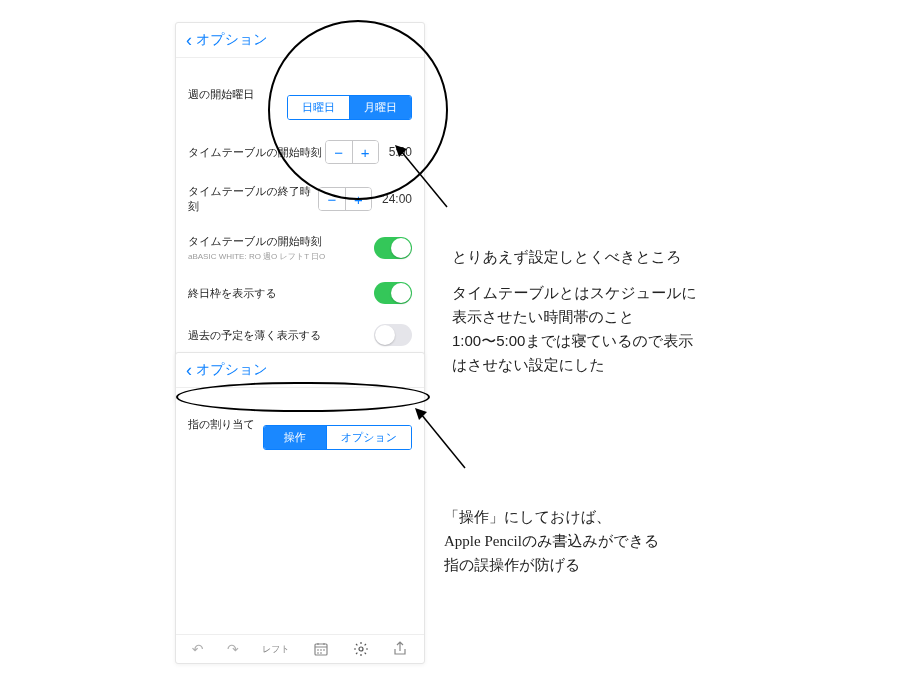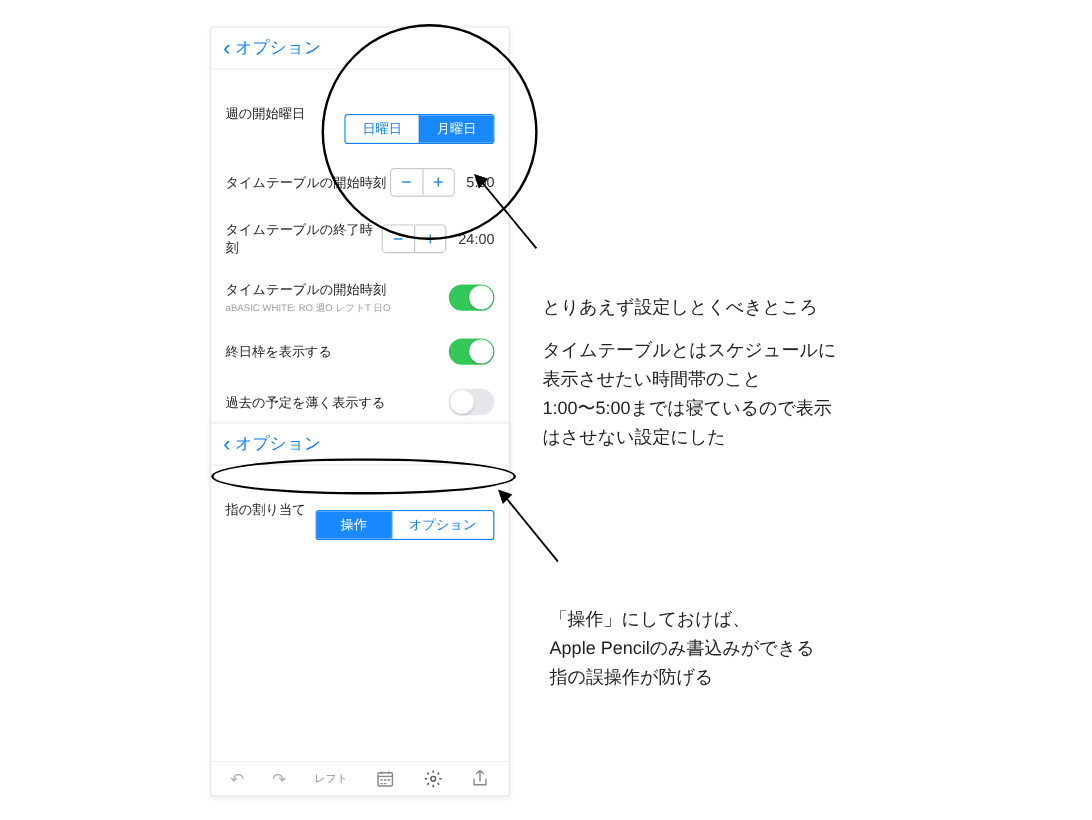--- a/index.html
+++ b/index.html
@@ -282,17 +282,17 @@
   <div>表示させたい時間帯のこと</div>
   <div>1:00〜5:00までは寝ているので表示</div>
   <div>はさせない設定にした</div>
 </div>
 
 <svg class="arrow" style="left:415px; top:408px;" width="60" height="70" viewBox="0 0 60 70">
   <path d="M50 60 L6 6" stroke="#000" stroke-width="1.5" fill="none"></path>
   <path d="M0 0 L12 4 L4 12 Z" fill="#000"></path>
 </svg>
 
-<div class="annotation" style="left:458px; top:465px;">
+<div class="annotation" style="left:444px; top:465px;font-family:Liberation Serif, serif;">
   <div>「操作」にしておけば、</div>
   <div>Apple Pencilのみ書込みができる</div>
   <div>指の誤操作が防げる</div>
 </div>
 
 </body></html>

